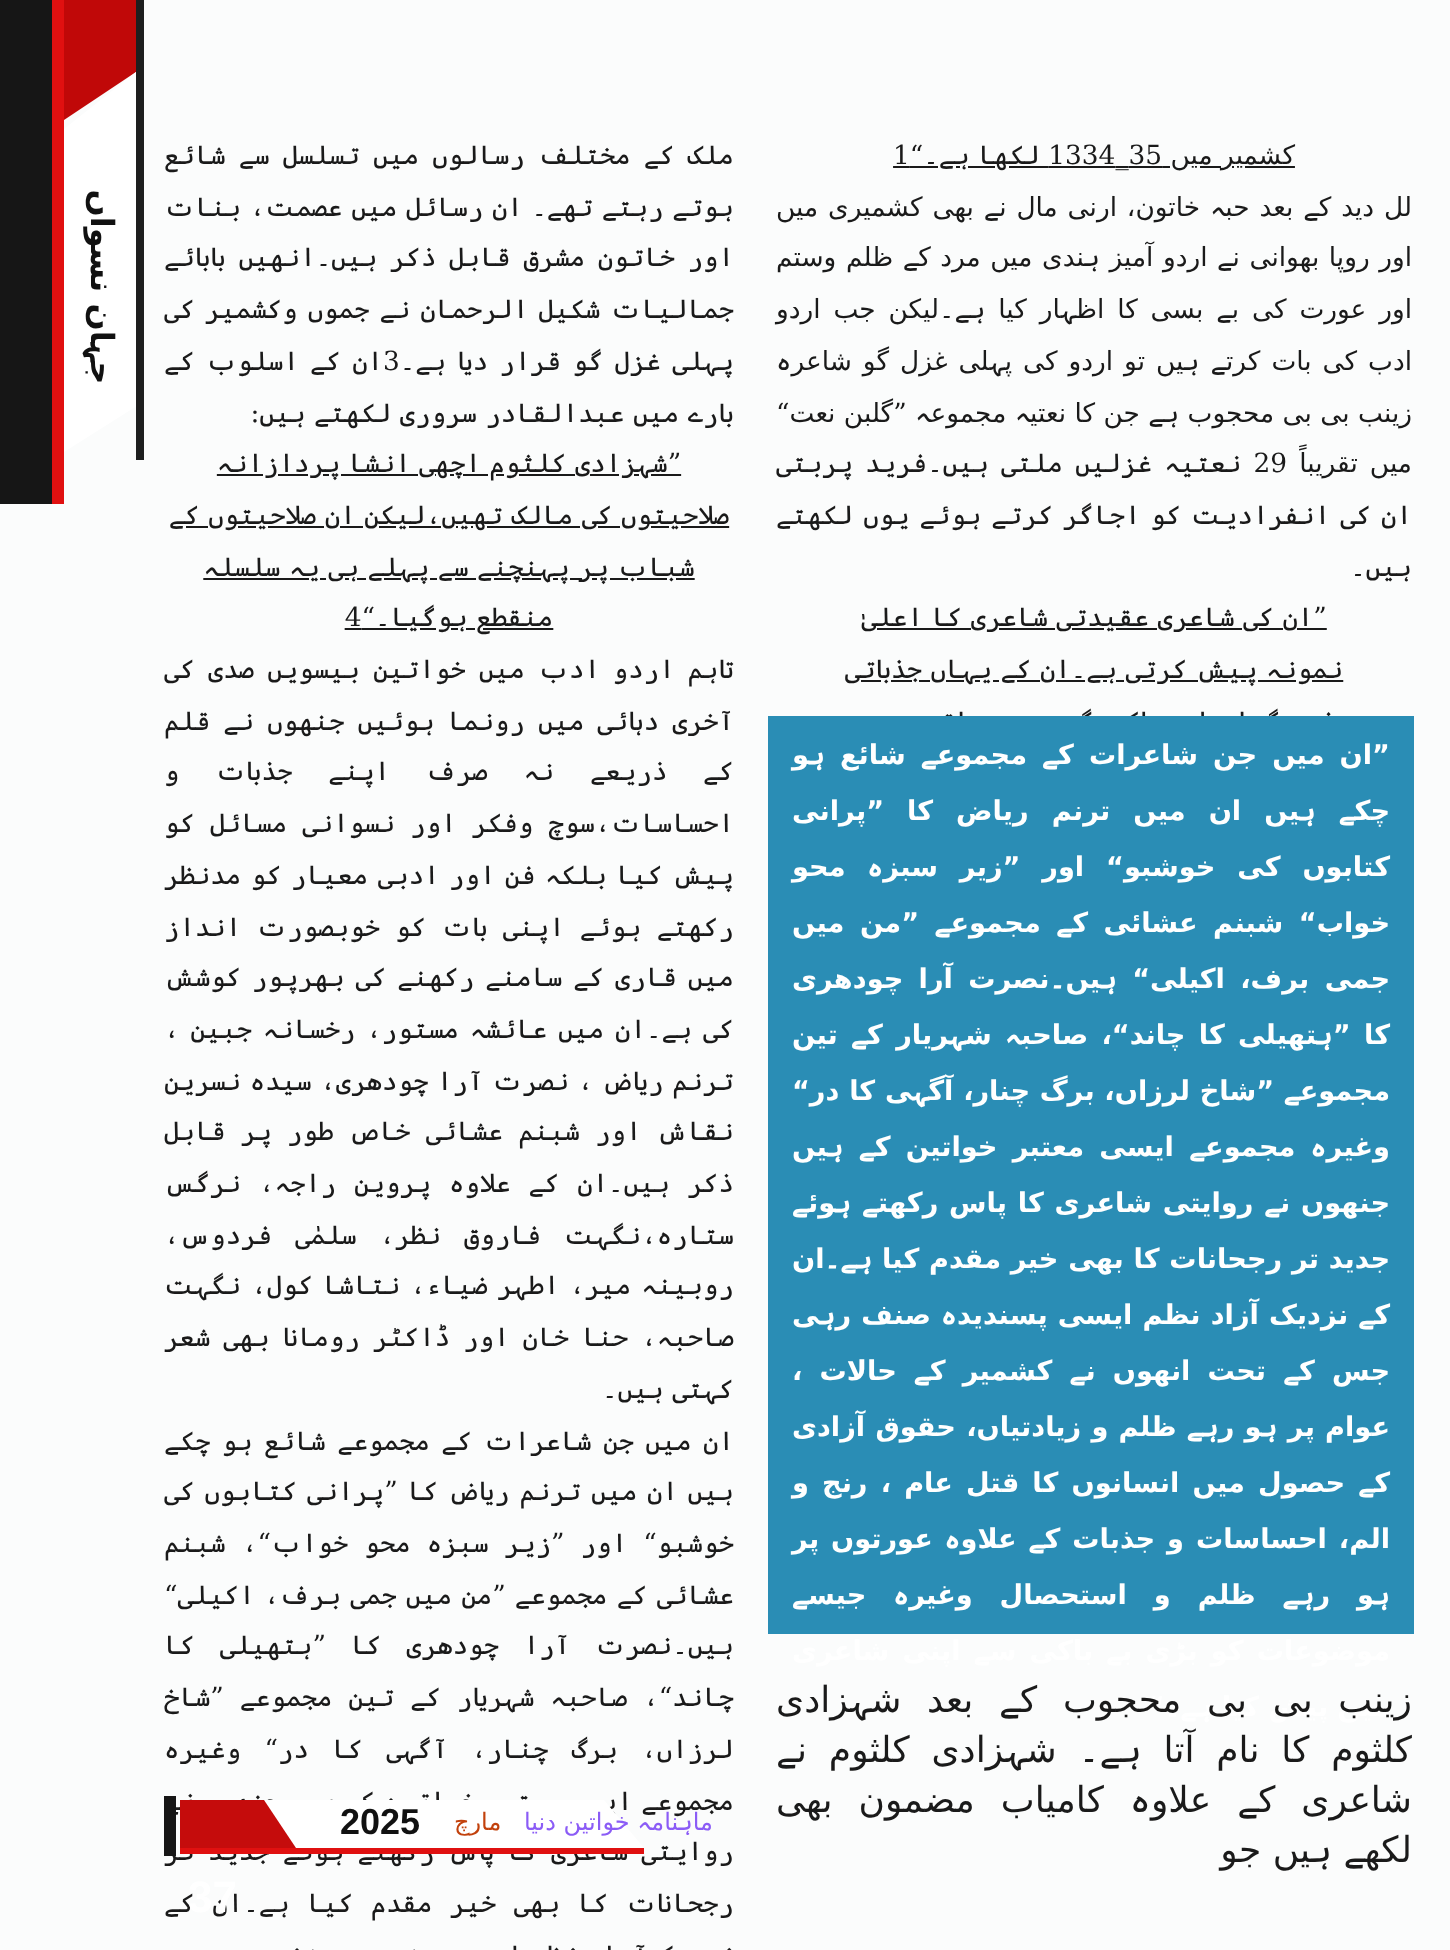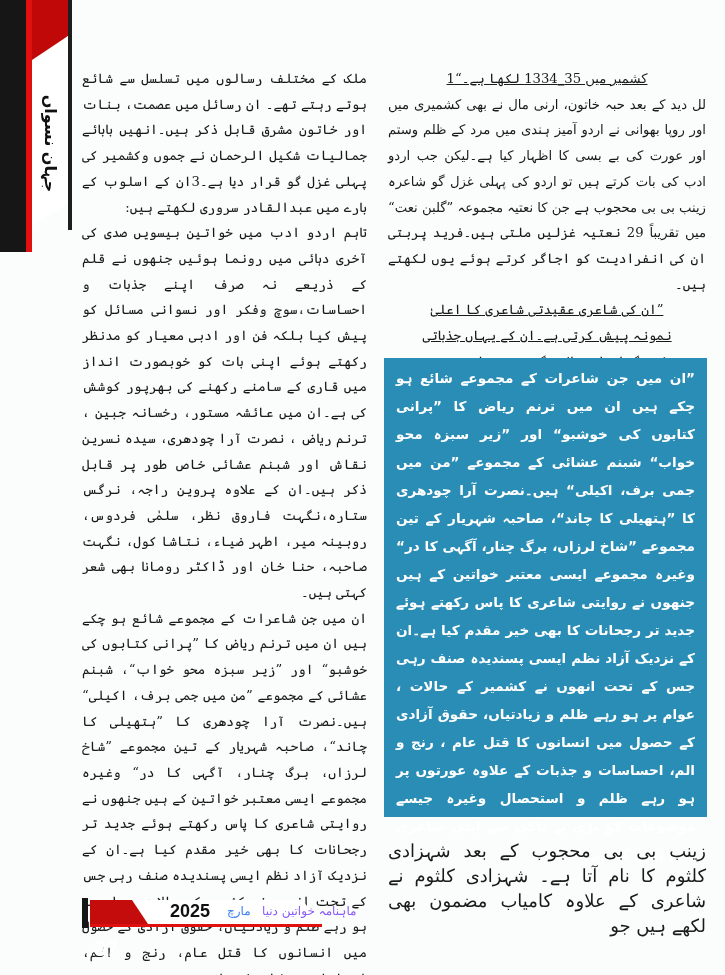--- a/index.html
+++ b/index.html
@@ -49,37 +49,38 @@
   .footer-bar { position:absolute; left:0; top:0; width:6px; height:30px; background:#161616; }
   .footer-red { position:absolute; left:8px; top:2px; width:60px; height:27px; background:#c50c0c;
     clip-path:polygon(0 0,70% 0,100% 100%,0 100%); }
   .footer-white { position:absolute; left:40px; top:2px; width:200px; height:24px; background:#ffffff;
     clip-path:polygon(0 0,90% 0,100% 100%,10% 100%); }
   .footer-underline { position:absolute; left:8px; top:26px; width:232px; height:3px; background:#e01010; }
   .footer-page { position:absolute; left:12px; top:3px; width:40px; text-align:left;
     color:#fff; font-weight:bold; font-size:22px; font-family:"Liberation Sans", sans-serif;margin-top:35px; }
   .footer-year { position:absolute; left:88px; top:3px; font-weight:bold; font-size:18px;
     font-family:"Liberation Sans", sans-serif; color:#111; }
-  .footer-month { position:absolute; left:145px; top:6px; font-size:12px; font-family:"DejaVu Serif", serif; color:#3b82f6; direction:rtl; }
+  .footer-month { position:absolute; left:145px; top:6px; font-size:12px; font-family:"DejaVu Serif", serif; color:#c2410c; direction:rtl; }
   .footer-mag { position:absolute; left:180px; top:6px; font-size:12px; font-family:"DejaVu Serif", serif; color:#8b5cf6; direction:rtl; white-space:nowrap; }
 </style>
 </head>
 <body>
 
 <div class="side-black-bottom"></div>
 <div class="side-red-bottom"></div>
 <div class="side-redtop"></div>
 <div class="side-white"></div>
 <div class="side-line"></div>
 <div class="side-title">
   <span>جہان نسواں</span>
 </div>
 
 <div class="col col-left">
   <p>ملک کے مختلف رسالوں میں تسلسل سے شائع ہوتے رہتے تھے۔ ان رسائل میں عصمت، بنات اور خاتون مشرق قابل ذکر ہیں۔انھیں بابائے جمالیات شکیل الرحمان نے جموں وکشمیر کی پہلی غزل گو قرار دیا ہے۔3ان کے اسلوب کے بارے میں عبدالقادر سروری لکھتے ہیں:</p>
+  <p class="center">”شہزادی کلثوم اچھی انشا پردازانہ صلاحیتوں کی مالک تھیں،لیکن ان صلاحیتوں کے شباب پر پہنچنے سے پہلے ہی یہ سلسلہ منقطع ہوگیا۔“4</p>
   <p>تاہم اردو ادب میں خواتین بیسویں صدی کی آخری دہائی میں رونما ہوئیں جنھوں نے قلم کے ذریعے نہ صرف اپنے جذبات و احساسات،سوچ وفکر اور نسوانی مسائل کو پیش کیا بلکہ فن اور ادبی معیار کو مدنظر رکھتے ہوئے اپنی بات کو خوبصورت انداز میں قاری کے سامنے رکھنے کی بھرپور کوشش کی ہے۔ان میں عائشہ مستور، رخسانہ جبین ، ترنم ریاض ، نصرت آرا چودھری، سیدہ نسرین نقاش اور شبنم عشائی خاص طور پر قابل ذکر ہیں۔ان کے علاوہ پروین راجہ، نرگس ستارہ،نگہت فاروق نظر، سلمٰی فردوس، روبینہ میر، اطہر ضیاء، نتاشا کول، نگہت صاحبہ، حنا خان اور ڈاکٹر رومانا بھی شعر کہتی ہیں۔</p>
   <p>ان میں جن شاعرات کے مجموعے شائع ہو چکے ہیں ان میں ترنم ریاض کا ”پرانی کتابوں کی خوشبو“ اور ”زیر سبزہ محو خواب“، شبنم عشائی کے مجموعے ”من میں جمی برف، اکیلی“ ہیں۔نصرت آرا چودھری کا ”ہتھیلی کا چاند“، صاحبہ شہریار کے تین مجموعے ”شاخ لرزاں، برگ چنار، آگہی کا در“ وغیرہ مجموعے ایسی معتبر خواتین کے ہیں جنھوں نے روایتی شاعری کا پاس رکھتے ہوئے جدید تر رجحانات کا بھی خیر مقدم کیا ہے۔ان کے نزدیک آزاد نظم ایسی پسندیدہ صنف رہی جس کے تحت انھوں نے کشمیر کے حالات،عوام پر ہو رہے ظلم و زیادتیاں، حقوق آزادی کے حصول میں انسانوں کا قتل عام، رنج و الم، احساسات وجذبات کے علاوہ عورتوں پر ہو رہے ظلم واستحصال وغیرہ جیسے موضوعات کو بڑی بے باکی سے اپنی شاعری میں پیش کیا ہے۔خاص کر اپنی شاعری کو نسوانی مسائل اور نفسیات کا جامہ پہنایا ہے۔چند مثالے ملاحظہ ہو۔۔۔</p>
 
 </div>
 
 <div class="col col-right">
   <p class="center">کشمیر میں 35_1334 لکھا ہے۔“1</p>
   <p>لل دید کے بعد حبہ خاتون، ارنی مال نے بھی کشمیری میں اور روپا بھوانی نے اردو آمیز ہندی میں مرد کے ظلم وستم اور عورت کی بے بسی کا اظہار کیا ہے۔لیکن جب اردو ادب کی بات کرتے ہیں تو اردو کی پہلی غزل گو شاعرہ زینب بی بی محجوب ہے جن کا نعتیہ مجموعہ ”گلبن نعت“ میں تقریباً 29 نعتیہ غزلیں ملتی ہیں۔فرید پربتی ان کی انفرادیت کو اجاگر کرتے ہوئے یوں لکھتے ہیں۔</p>
   <p class="center" style="padding:0 30px;">”ان کی شاعری عقیدتی شاعری کا اعلیٰ نمونہ پیش کرتی ہے۔ان کے یہاں جذباتی وفور گداز اور پاکیزگی بدرجہ اتم موجود ہے۔“2</p>
 </div>

